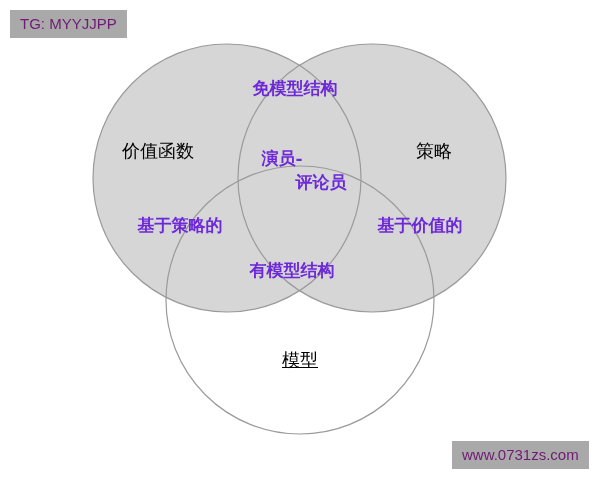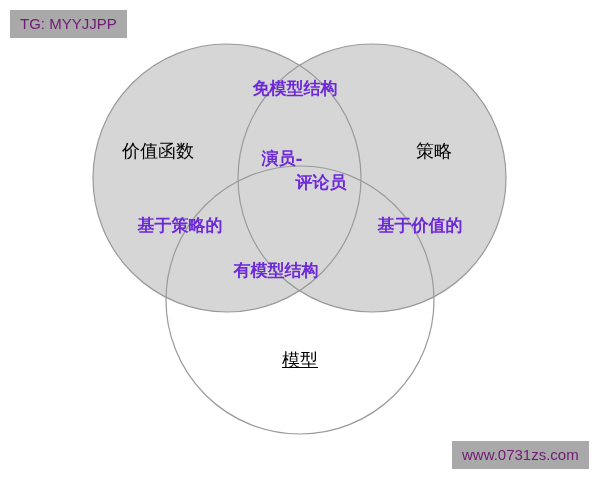--- a/index.html
+++ b/index.html
@@ -23,16 +23,16 @@
 
 <div class="label dark" style="left:158px; top:151px;">价值函数</div>
 <div class="label dark" style="left:434px; top:151px;text-align:center;">策略</div>
 <div class="label dark" style="left:300px; top:360px;text-decoration:underline;">模型</div>
 
 <div class="label red" style="left:295px; top:88px;">免模型结构</div>
 <div class="label red" style="left:282px; top:158px;">演员-</div>
 <div class="label red" style="left:279px; top:182px;margin-left:42px;">评论员</div>
 <div class="label red" style="left:180px; top:225px;">基于策略的</div>
 <div class="label red" style="left:420px; top:225px;">基于价值的</div>
-<div class="label red" style="left:276px; top:270px;">有模型结构</div>
+<div class="label red" style="left:292px; top:270px;">有模型结构</div>
 
 <div class="watermark" style="left:10px; top:10px;">TG: MYYJJPP</div>
 <div class="watermark" style="left:452px; top:441px;">www.0731zs.com</div>
 
 </body></html>

